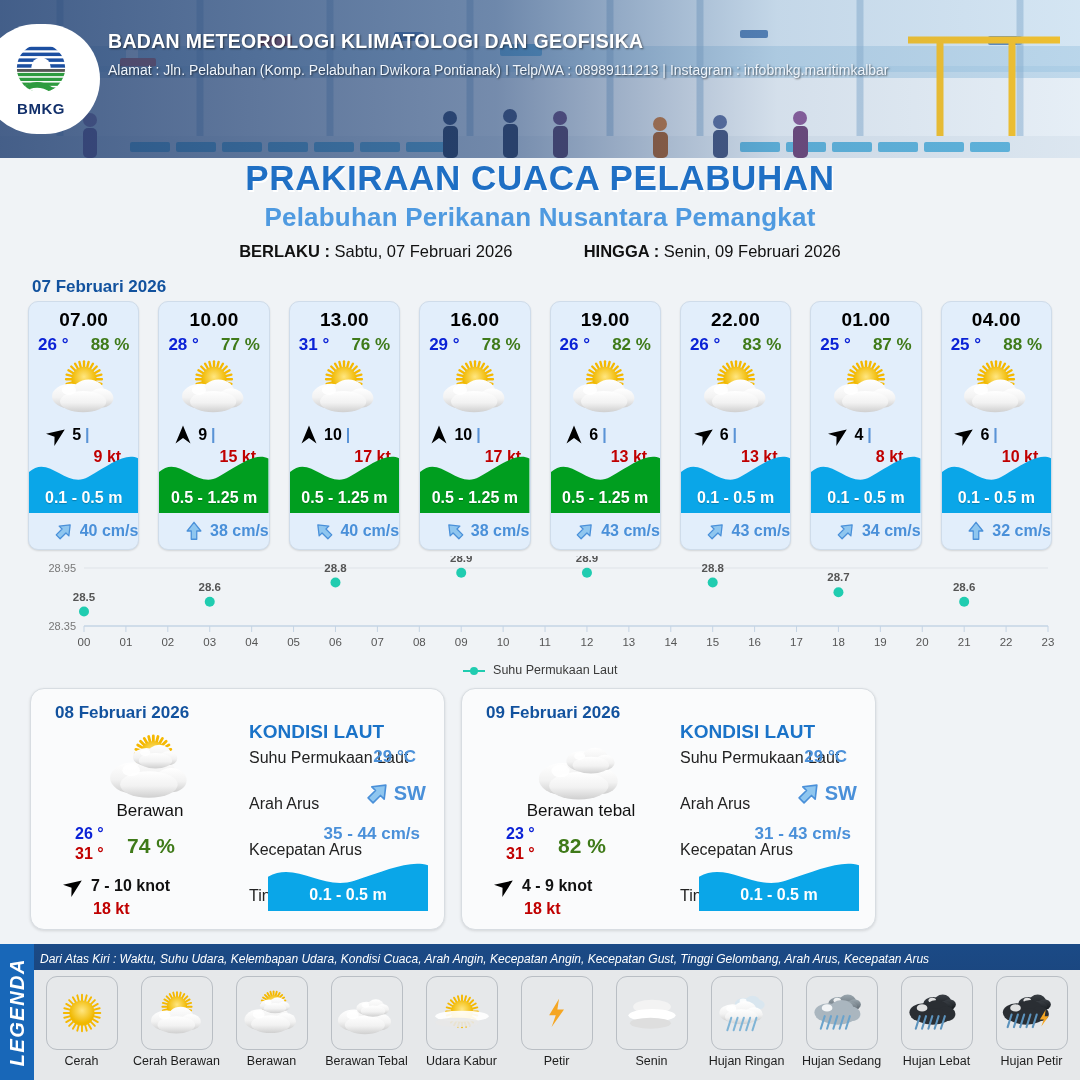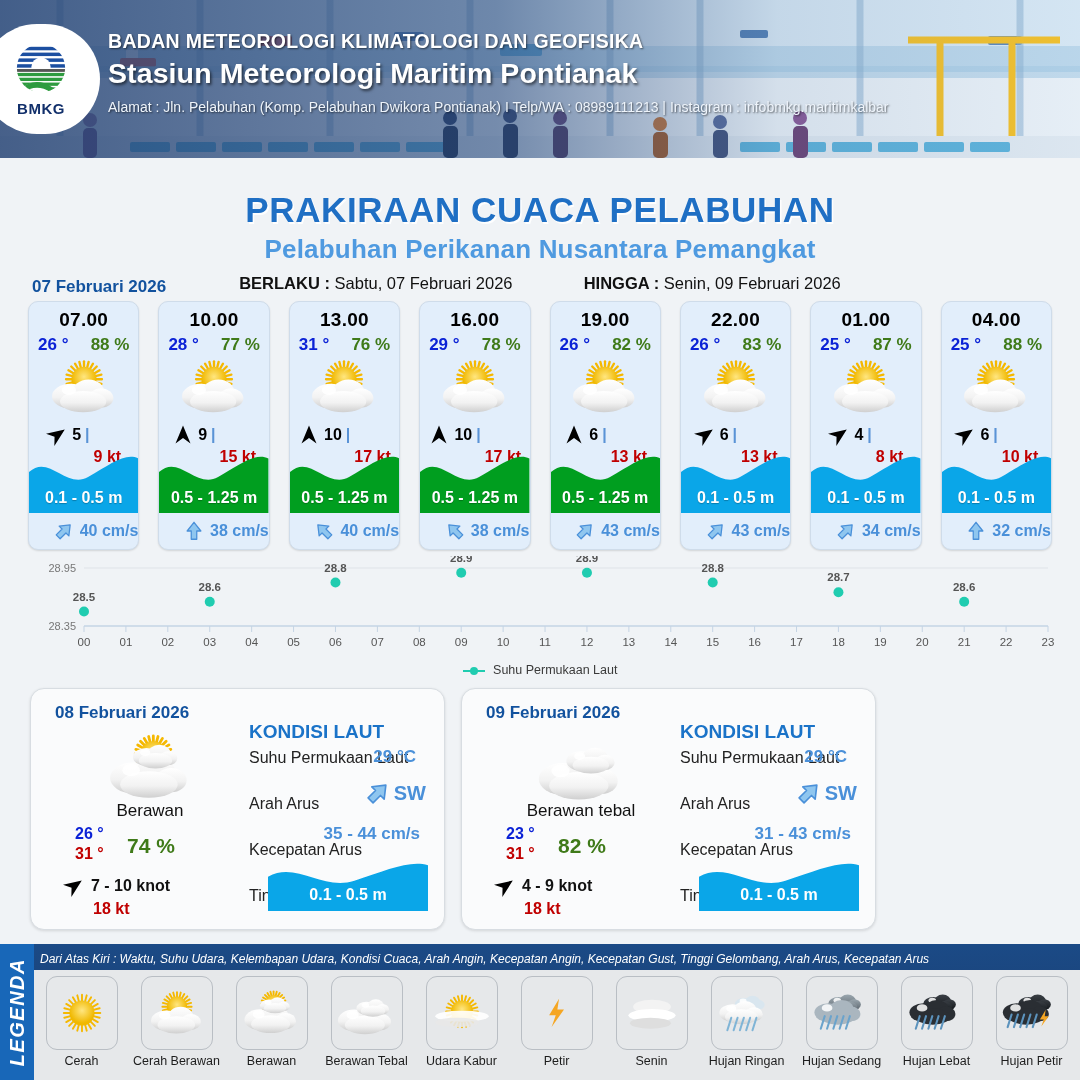--- a/index.html
+++ b/index.html
@@ -31,21 +31,21 @@
   .logo-txt { font-size:15px; font-weight:bold; color:#12306b; letter-spacing:.5px; margin-top:1px;}
   .hdr-text { position:absolute; left:108px; top:30px; z-index:6; }
   .hdr-l1 { font-size:19.5px; font-weight:bold; color:#fff; letter-spacing:.3px;
             text-shadow:1px 1px 2px rgba(0,0,0,.55); }
   .hdr-l2 { font-size:28.5px; font-weight:bold; color:#fff; margin-top:4px;
             text-shadow:1.5px 1.5px 3px rgba(0,0,0,.6); letter-spacing:.1px;}
   .hdr-l3 { font-size:14px; color:#eef4fb; margin-top:9px;
             text-shadow:1px 1px 2px rgba(0,0,0,.6); }
 
   
-  .title-wrap { text-align:center; padding-top:32px; }
+  .title-wrap { text-align:center; padding-top:0; }
   .t-main { font-size:35px; font-weight:bold; color:#1f6fc4; letter-spacing:.6px;
             text-shadow:1.5px 1.5px 0 rgba(255,255,255,.9); }
   .t-sub  { font-size:26px; font-weight:bold; color:#4f9ae0; margin-top:4px; letter-spacing:.2px;}
   .t-dates{ margin-top:9px; font-size:16.5px; color:#111; }
   .t-dates .lbl { font-weight:bold; }
   .t-dates .gap { display:inline-block; width:62px; }
 
   
   .day-label { position:absolute; left:32px; top:277px; font-size:17px;
                font-weight:bold; color:#12529e; }
@@ -262,21 +262,20 @@
         </g>
         <path d="M6 52 Q22 36 40 50 Q50 55 60 48 L60 60 L0 60 Z" fill="#fff"></path>
         <path d="M8 50 Q24 36 42 48 Q52 53 60 46 L60 54 Q50 59 40 53 Q24 43 10 55 Z" fill="#2e9b3f"></path>
       </g>
     </svg>
     <div class="logo-txt">BMKG</div>
   </div>
 
   <div class="hdr-text">
     <div class="hdr-l1">BADAN METEOROLOGI KLIMATOLOGI DAN GEOFISIKA</div>
-    <div class="hdr-l2">Stasiun Meteorologi Maritim Pontianak</div>
     <div class="hdr-l3">Alamat : Jln. Pelabuhan (Komp. Pelabuhan Dwikora Pontianak) I Telp/WA : 08989111213 | Instagram : infobmkg.maritimkalbar</div>
   </div>
 </div>
 
 <div class="title-wrap">
   <div class="t-main">PRAKIRAAN CUACA PELABUHAN</div>
   <div class="t-sub">Pelabuhan Perikanan Nusantara Pemangkat</div>
   <div class="t-dates">
     <span class="lbl">BERLAKU :</span>
     <span>Sabtu, 07 Februari 2026</span>

